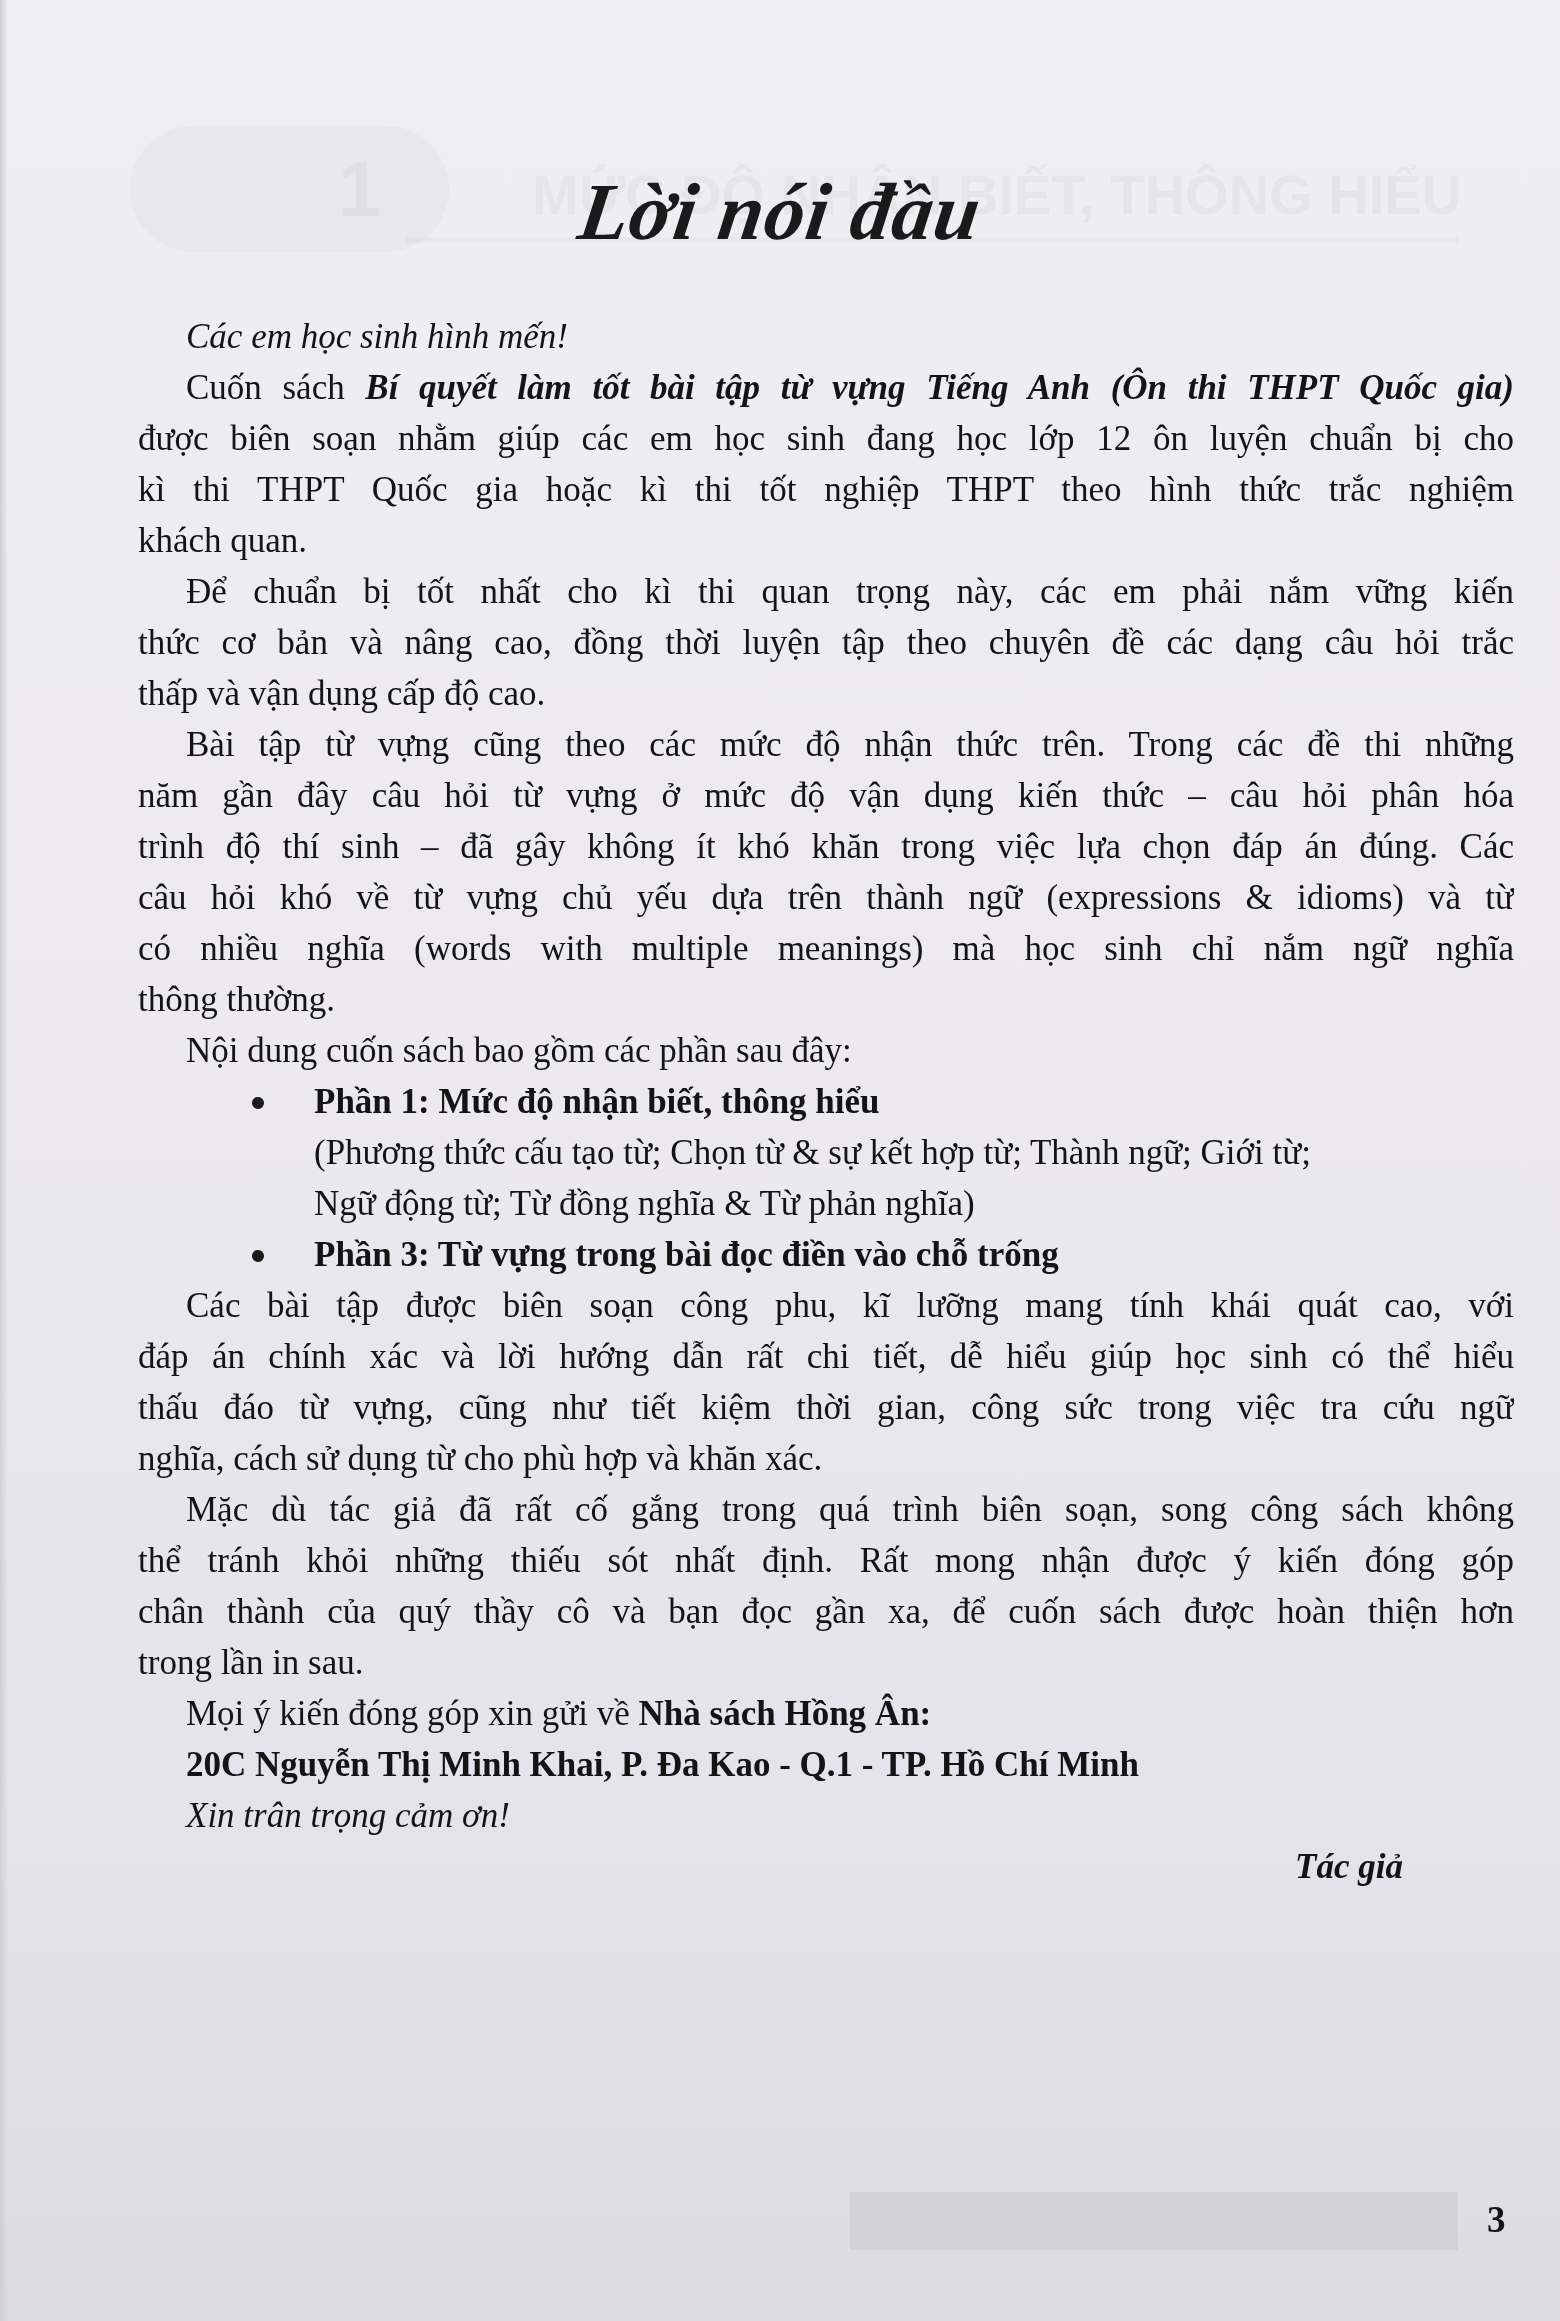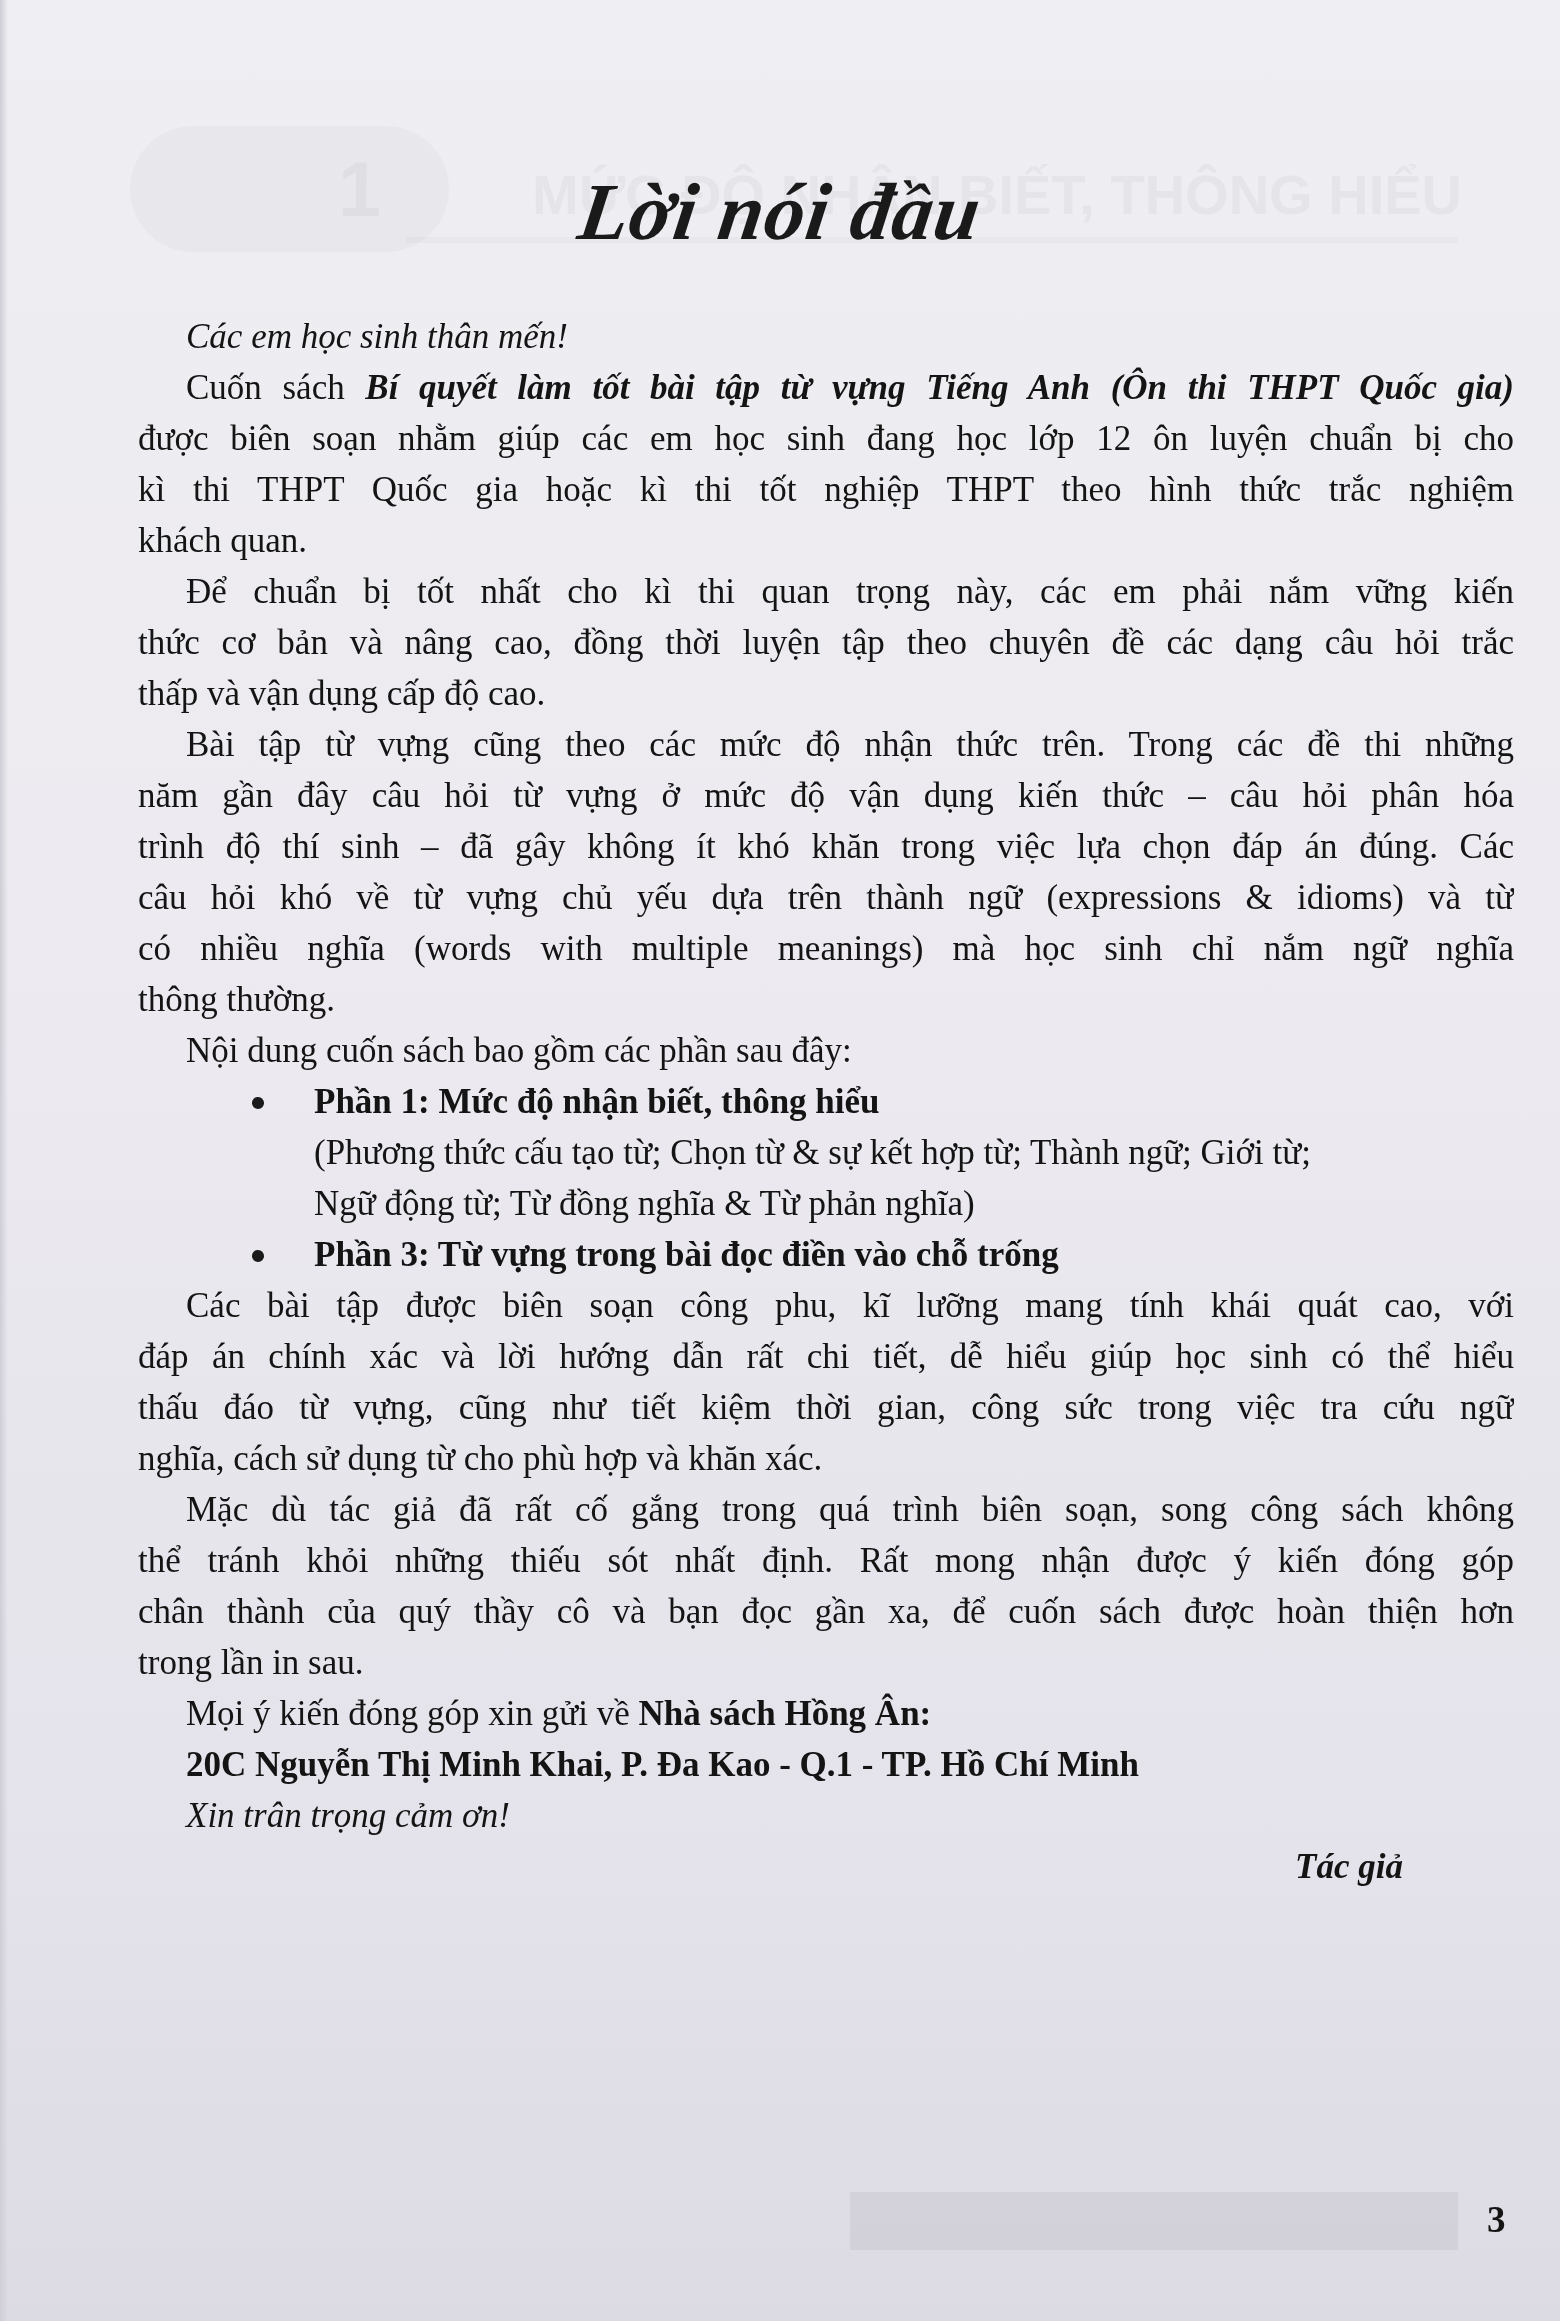--- a/index.html
+++ b/index.html
@@ -62,21 +62,21 @@
 <div class="ghost-circle"></div>
 <div class="ghost" style="left:338px; top:145px; font-size:77px;">1</div>
 <div class="ghost" style="left:532px; top:162px; font-size:56px;">MỨC ĐỘ NHẬN BIẾT, THÔNG HIỂU</div>
 <div class="ghost-rule"></div>
 <div class="ghost-bar"></div>
 
 <h1 class="title" style="margin:0;">Lời nói đầu</h1>
 
 <div class="body">
 
-  <span class="line ind it">Các em học sinh thân mến!</span>
+  <span class="line ind it">Các em học sinh hình mến!</span>
 
   <span class="line ind just"><span>Cuốn sách </span><span class="bi">Bí quyết làm tốt bài tập từ vựng Tiếng Anh (Ôn thi THPT Quốc gia)</span></span>
   <span class="line just">được biên soạn nhằm giúp các em học sinh đang học lớp 12 ôn luyện chuẩn bị cho</span>
   <span class="line just">kì thi THPT Quốc gia hoặc kì thi tốt nghiệp THPT theo hình thức trắc nghiệm</span>
   <span class="line">khách quan.</span>
 
   <span class="line ind just">Để chuẩn bị tốt nhất cho kì thi quan trọng này, các em phải nắm vững kiến</span>
   <span class="line just">thức cơ bản và nâng cao, đồng thời luyện tập theo chuyên đề các dạng câu hỏi trắc</span>
   <span class="line">thấp và vận dụng cấp độ cao.</span>
 

